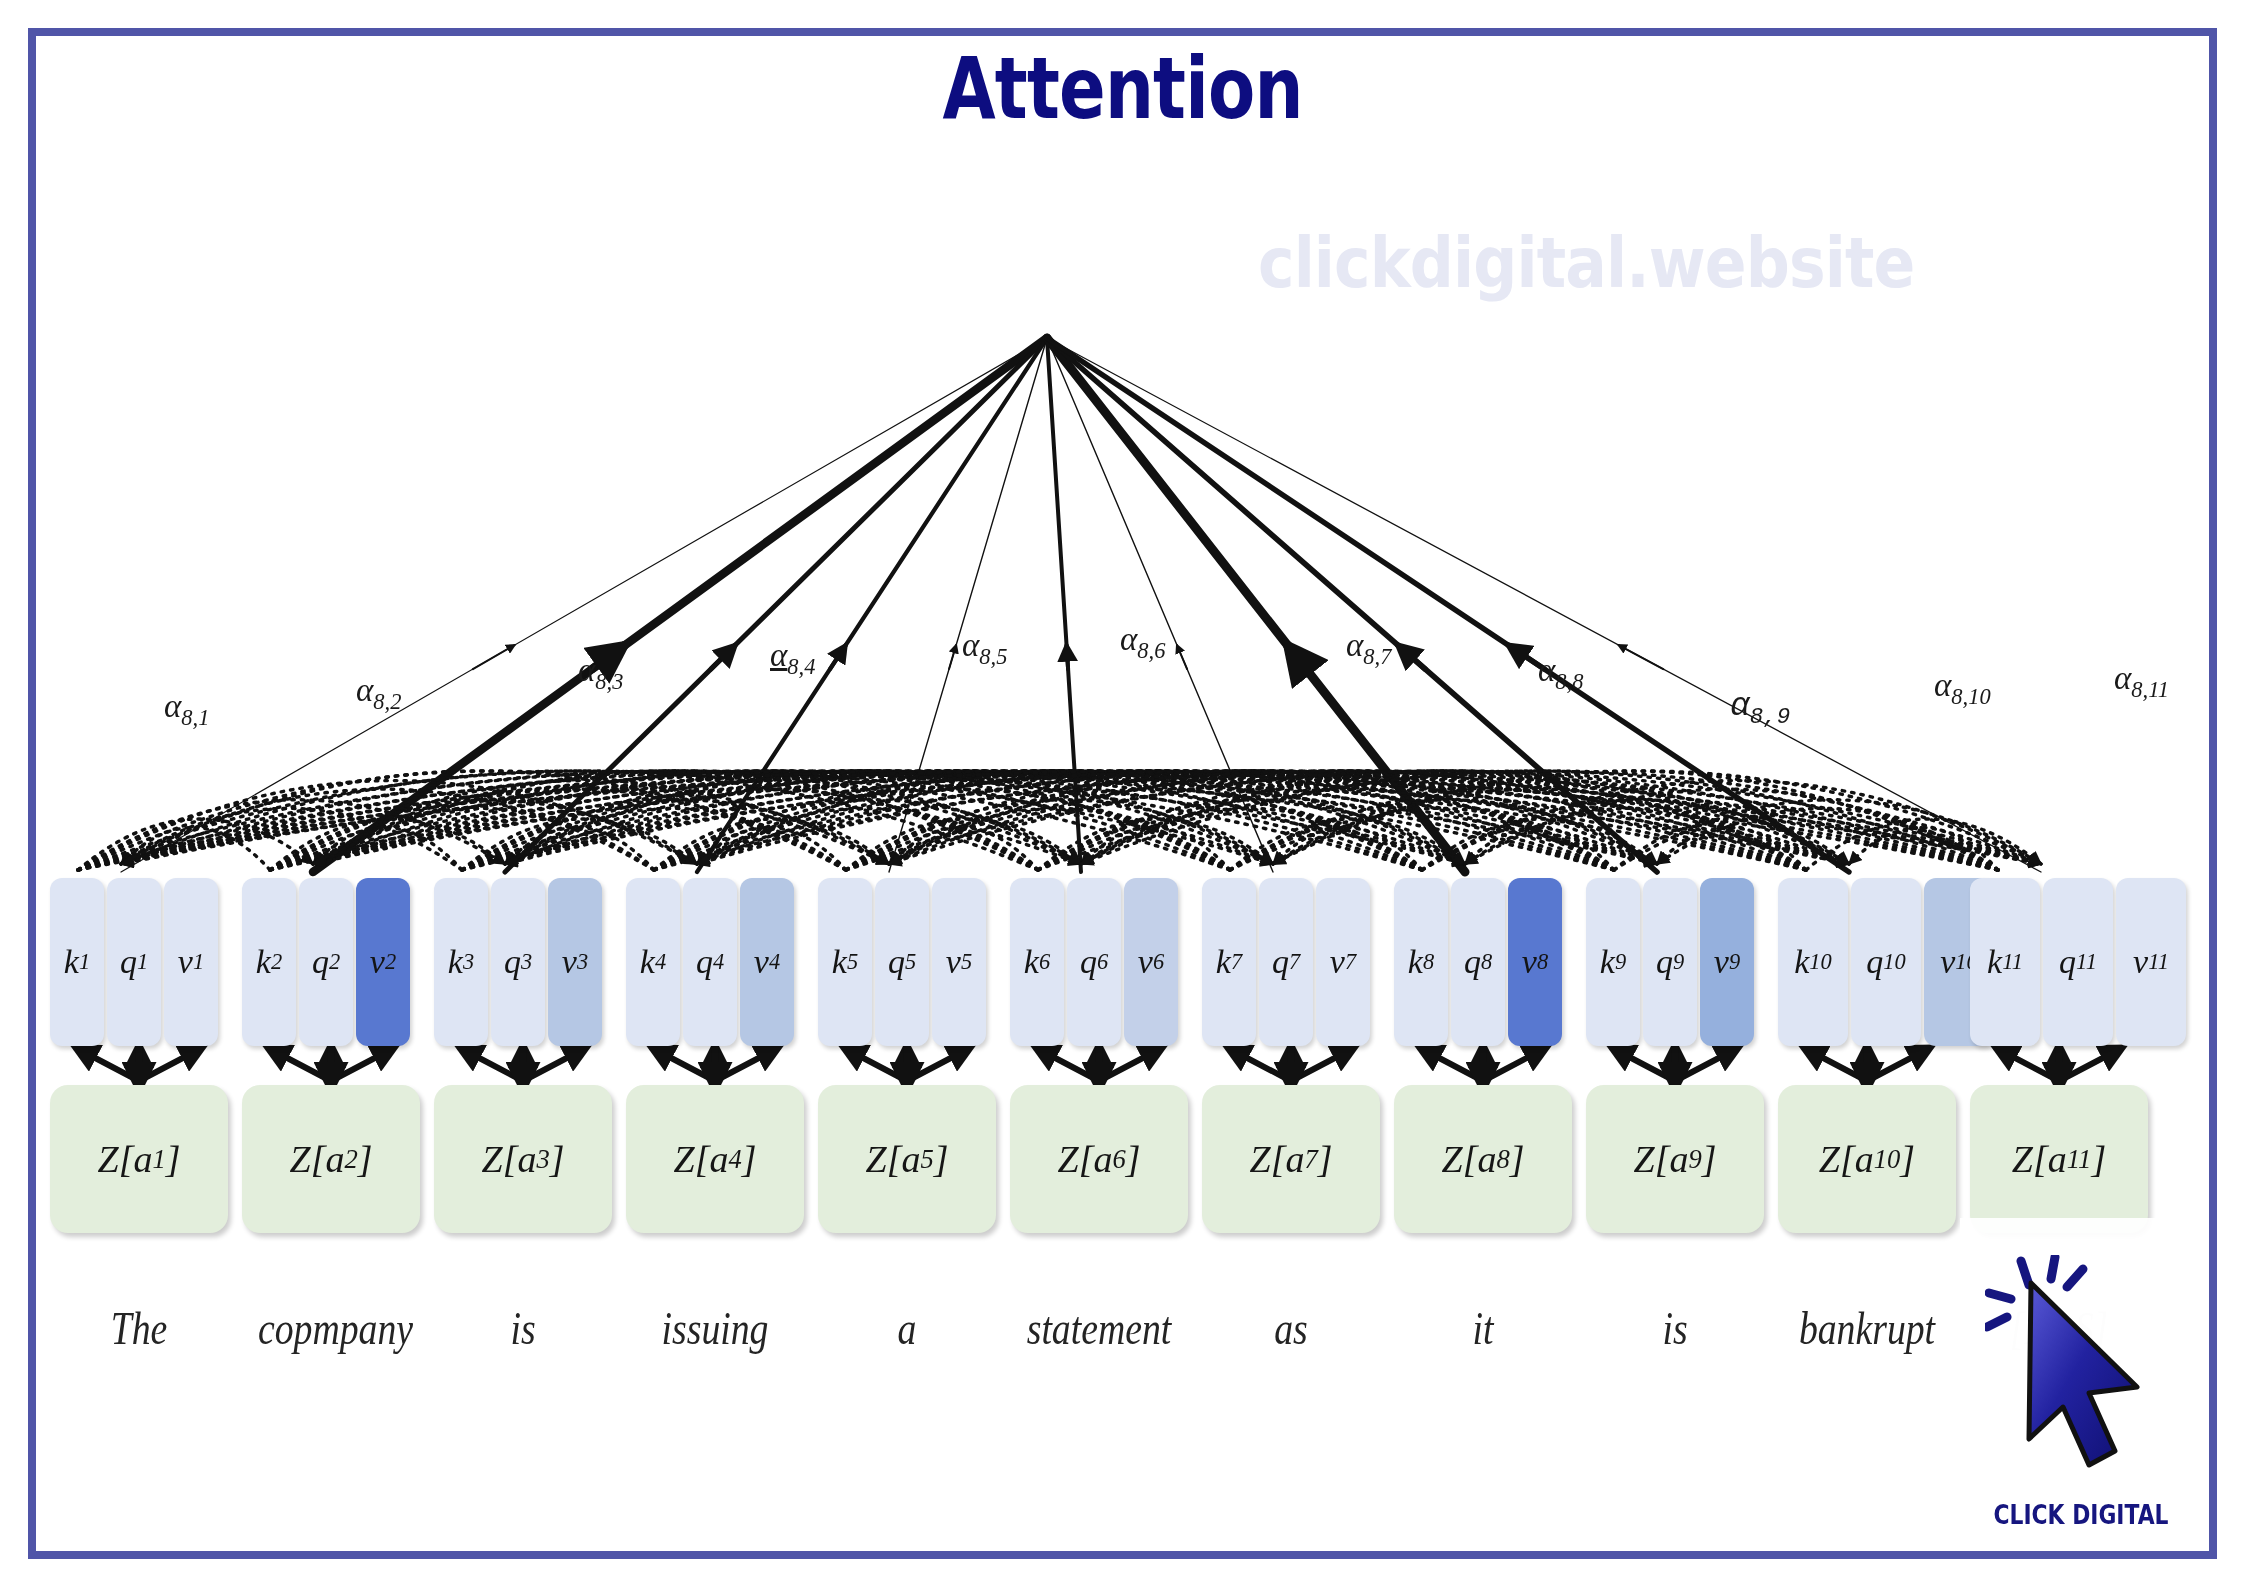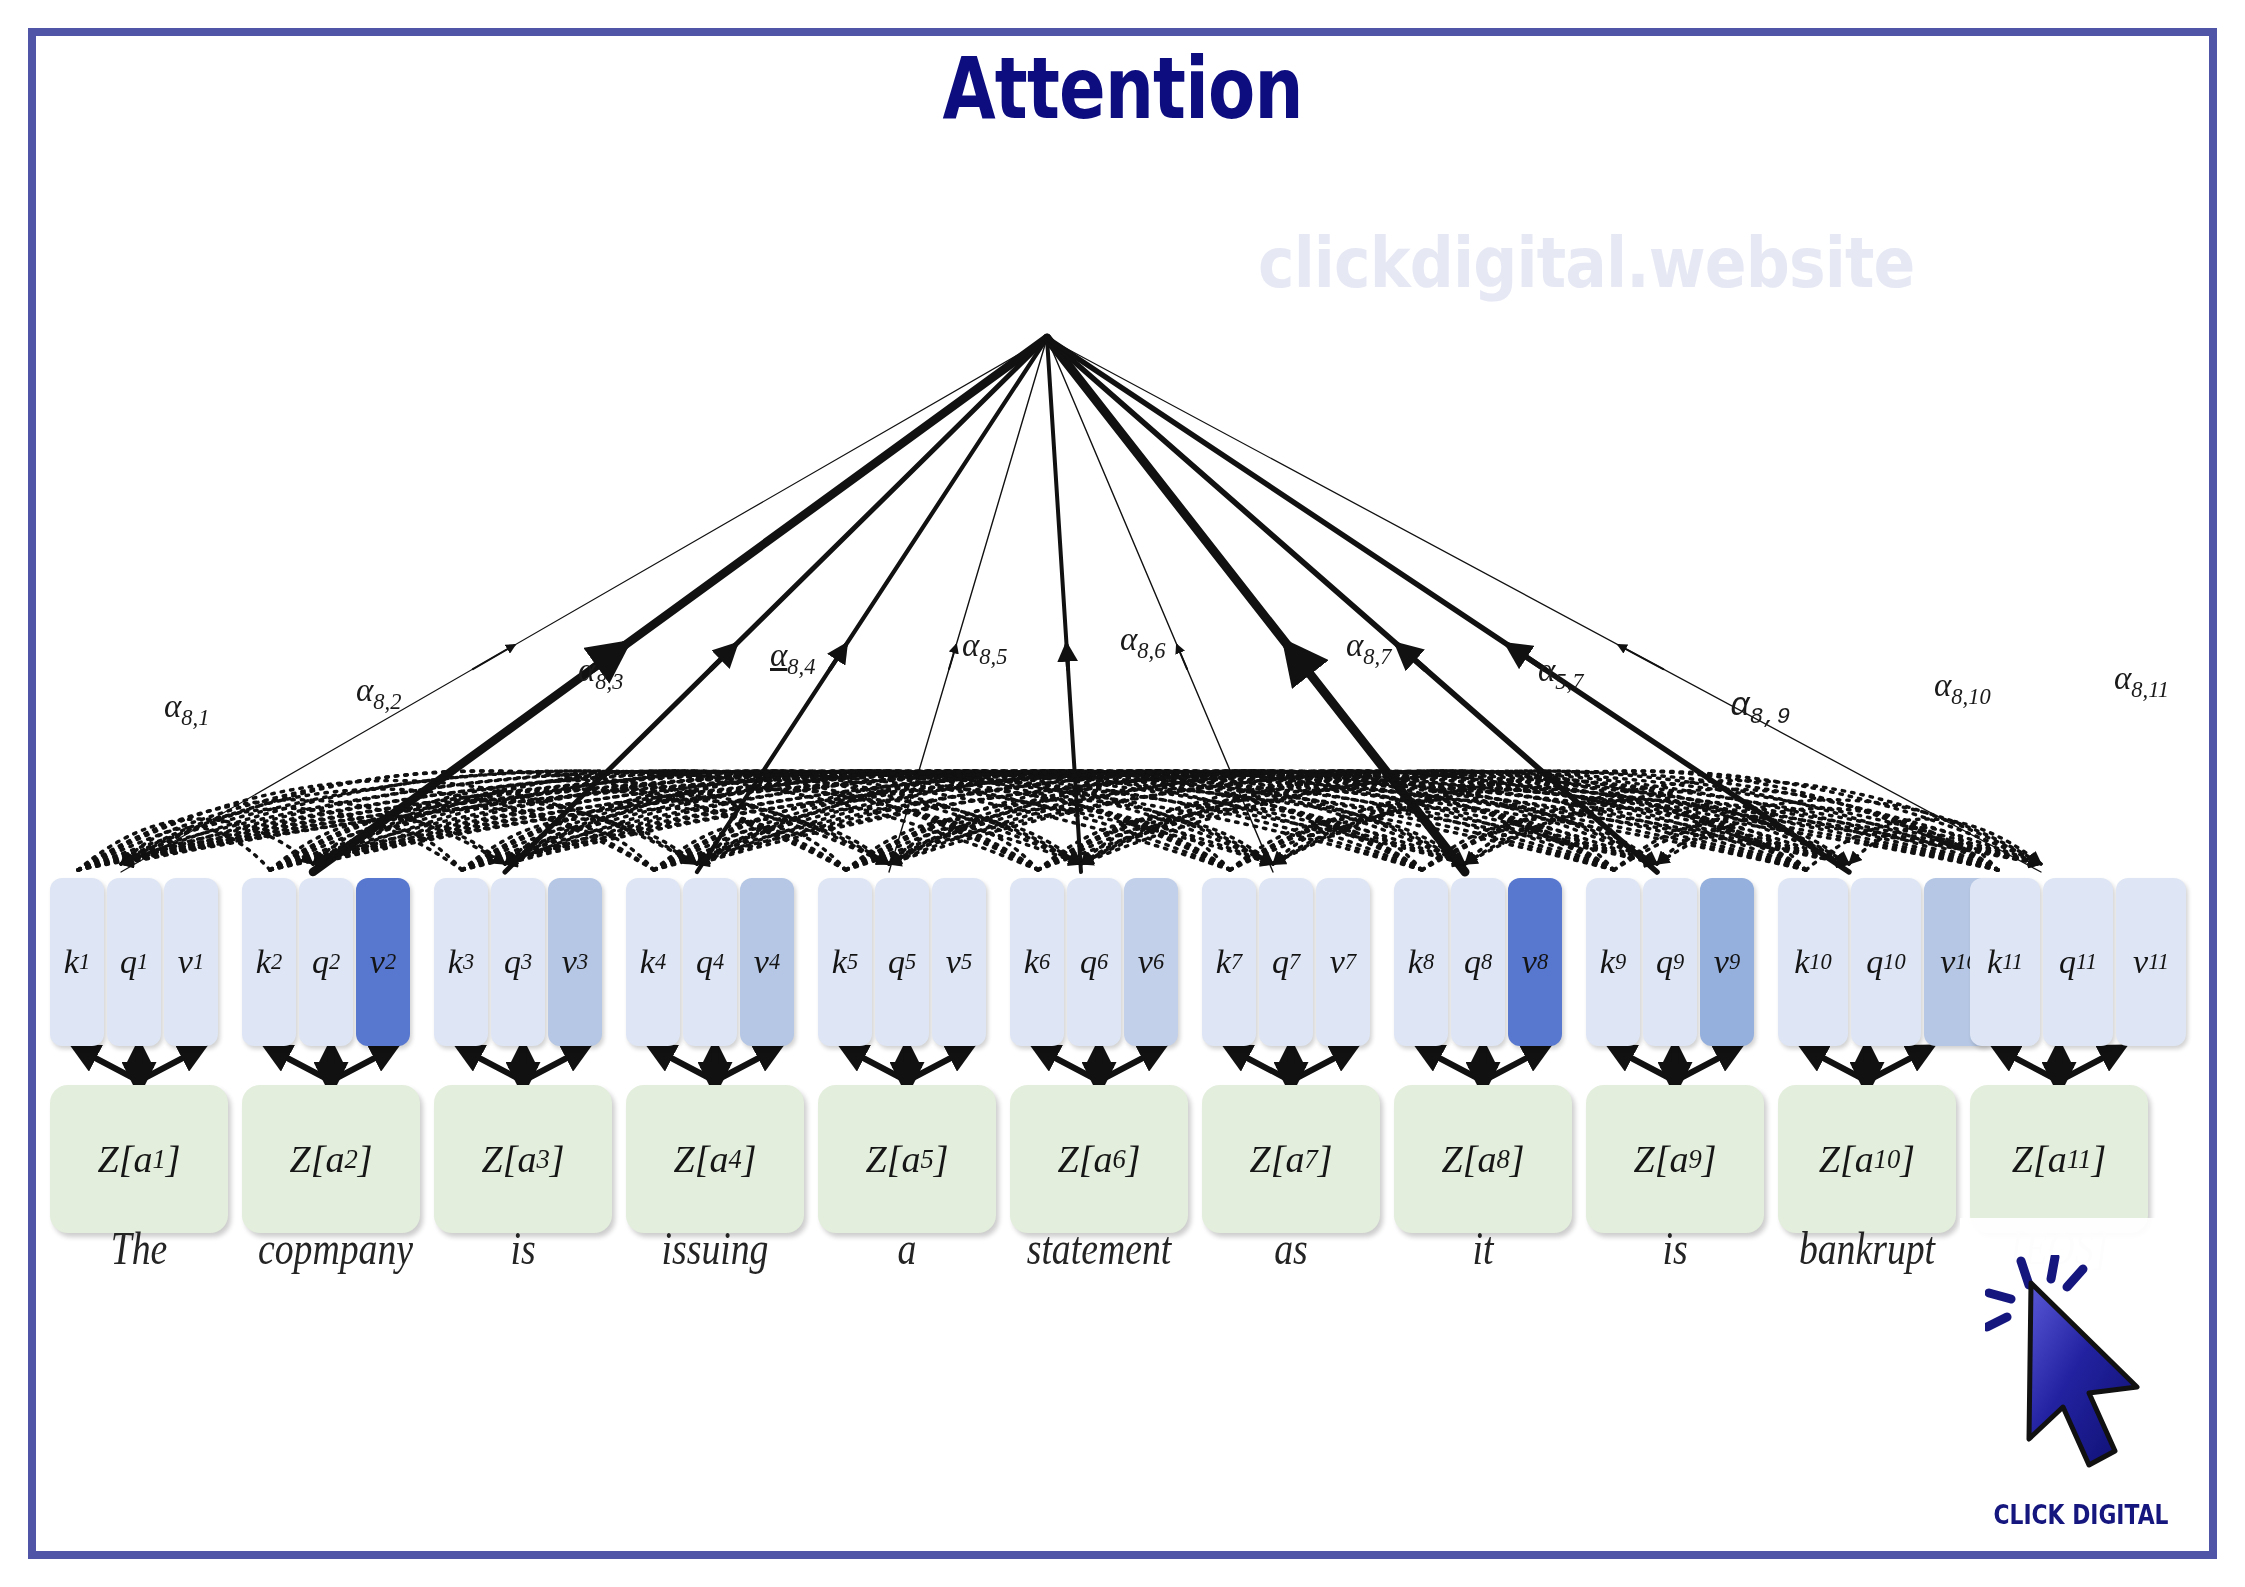--- a/index.html
+++ b/index.html
@@ -85,21 +85,21 @@
     position:absolute;top:0;height:148px;
     background:#e3eedc;border-radius:18px;
     box-shadow:3px 4px 5px rgba(0,0,0,0.20);
     display:flex;align-items:center;justify-content:center;
     font-size:38px;color:#161616;font-style:normal;
   }
   .zbox .zlab{font-style:italic;}
   .zbox sub{font-size:0.70em;font-style:italic;}
 
   
-  #wordrow{position:absolute;left:0;top:1222px;width:1875px;height:70px;}
+  #wordrow{position:absolute;left:0;top:1302px;width:1875px;height:70px;}
   .word{
     position:absolute;top:0;
     font-size:46px;font-style:italic;color:#242424;
     transform:scaleX(0.82);transform-origin:50% 50%;
     white-space:nowrap;text-align:center;
   }
   .word.faded{color:#dededf;}
 
   
   #overlay{
@@ -328,21 +328,21 @@
   </svg>
 
   <div id="alphaLayer">
       <div class="alpha" style="left: 164px; top: 688px;">α<sub>8,1</sub></div>
       <div class="alpha" style="left: 356px; top: 672px;">α<sub>8,2</sub></div>
       <div class="alpha" style="left: 578px; top: 652px;">α<sub>8,3</sub></div>
       <div class="alpha" style="left: 770px; top: 637px; text-decoration: underline;">α<sub>8,4</sub></div>
       <div class="alpha" style="left: 962px; top: 627px;">α<sub>8,5</sub></div>
       <div class="alpha" style="left: 1120px; top: 621px;">α<sub>8,6</sub></div>
       <div class="alpha" style="left: 1346px; top: 627px;">α<sub>8,7</sub></div>
-      <div class="alpha" style="left: 1538px; top: 652px;">α<sub>5,7</sub></div>
+      <div class="alpha" style="left: 1538px; top: 652px;">α<sub>8,8</sub></div>
       <div class="alpha" style="left: 1730px; top: 688px; font-family: Liberation Mono, monospace;">α<sub>8,9</sub></div>
       <div class="alpha" style="left: 1922px; top: 667px; margin-left: 12px;">α<sub>8,10</sub></div>
       <div class="alpha" style="left: 2114px; top: 660px; font-family: Liberation Serif, serif;">α<sub>8,11</sub></div>
     </div>
 
 
   <div id="kqvrow">
       <div class="tokgroup" style="left: 50px;">
         <div class="cell">k<sub>1</sub></div>
         <div class="cell">q<sub>1</sub></div>

